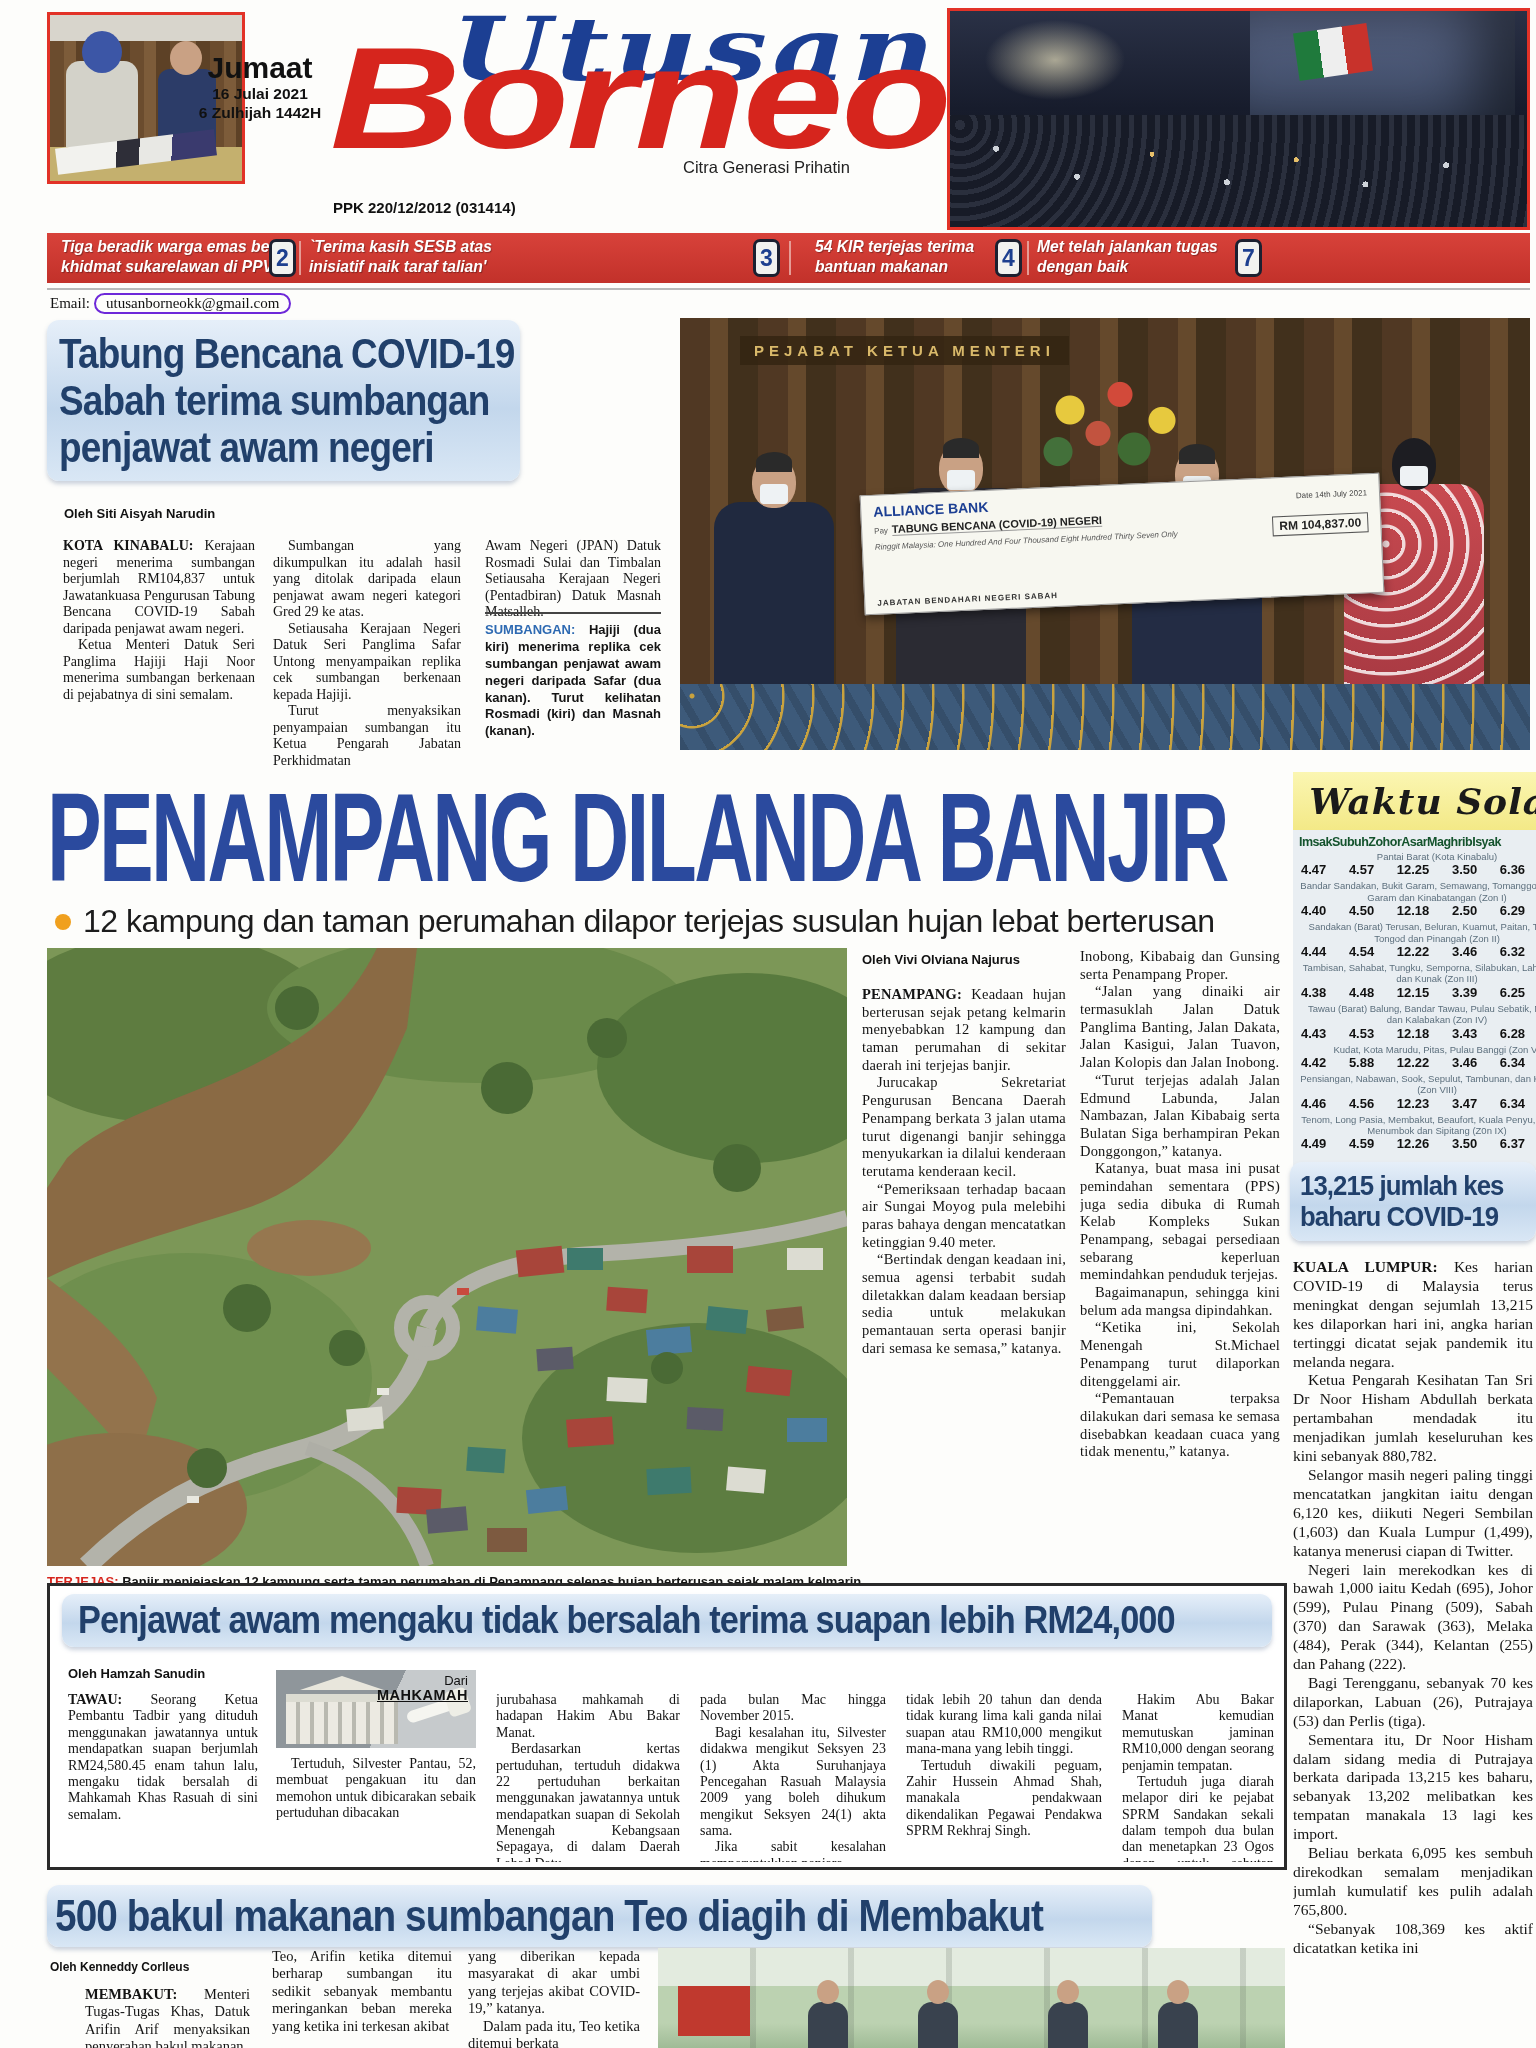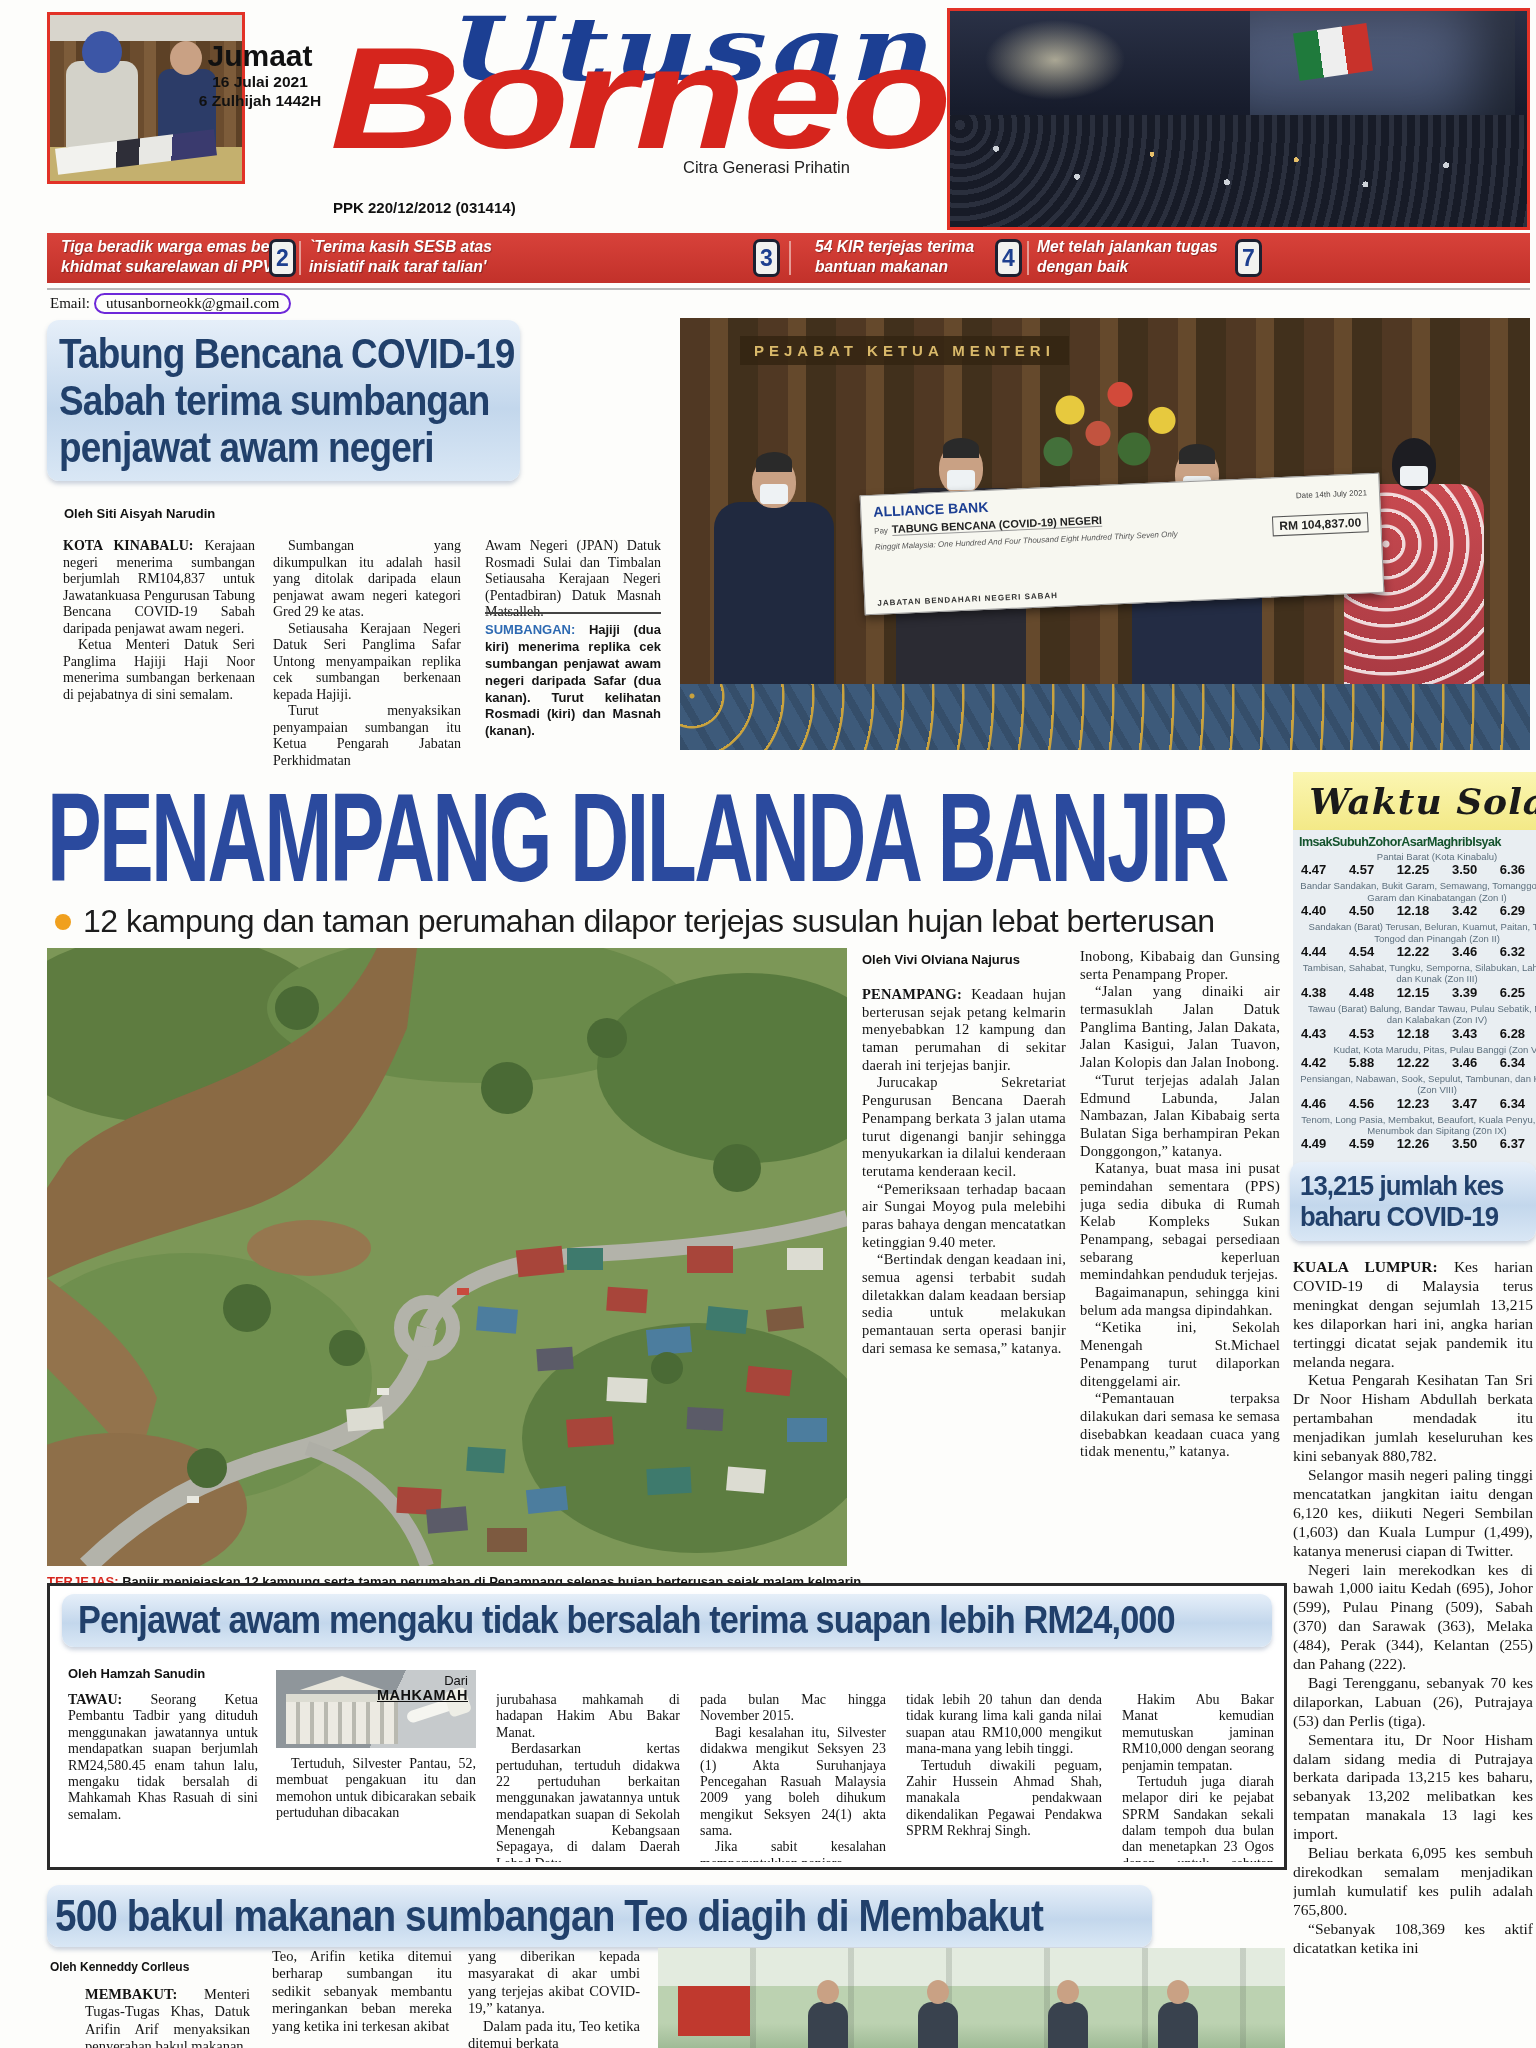--- a/index.html
+++ b/index.html
@@ -13,21 +13,21 @@
       background:repeating-linear-gradient(90deg,#6b4c2e 0 14px,#7d5c3a 14px 26px,#5d4126 26px 40px); overflow:hidden; }
   .ppv-ceil { position:absolute; left:0; top:0; right:0; height:26px; background:#d8d5cc; }
   .ppv-p1 { position:absolute; left:16px; top:46px; width:72px; height:106px; background:#d3d2c9; border-radius:14px 14px 0 0; }
   .ppv-h1 { position:absolute; left:32px; top:16px; width:40px; height:42px; background:#3c56a6; border-radius:50%; }
   .ppv-p2 { position:absolute; left:108px; top:54px; width:58px; height:96px; background:#2c3c68; border-radius:12px 12px 0 0; }
   .ppv-h2 { position:absolute; left:120px; top:26px; width:32px; height:34px; background:#c9a184; border-radius:50%; }
   .ppv-table { position:absolute; left:0; bottom:0; right:0; height:34px; background:#c4b06e; }
   .ppv-papers { position:absolute; left:6px; bottom:16px; width:160px; height:26px; transform:rotate(-7deg);
       background:linear-gradient(100deg,#f2f2ee 0 38%,#2e2e38 38% 52%,#e8e8e4 52% 72%,#3a3a6e 72% 100%); }
 
-  .date-block { left:192px; top:40px; width:136px; text-align:center; font-family:"Liberation Sans",sans-serif; color:#111; }
+  .date-block { left:192px; top:52px; width:136px; text-align:center; font-family:"Liberation Sans",sans-serif; color:#111; }
   .date-day { font-size:30px; font-weight:bold; line-height:1.05; }
   .date-line { font-size:15.5px; font-weight:bold; line-height:1.25; }
 
   .logo-top { left:500px; top:8px; width:440px; text-align:right; color:#1c3f93;
       font:italic 800 88px/0.95 "DejaVu Serif", serif; transform:scaleX(1.3); transform-origin:right top; letter-spacing:4px; }
   .logo-bottom { left:330px; top:26px; width:490px; color:#d6251d;
       font:italic 800 145px/1 "Liberation Sans", sans-serif; transform:scaleX(1.25); transform-origin:left top; letter-spacing:-2px; }
   .ppk { left:333px; top:199px; font:bold 15px "Liberation Sans",sans-serif; color:#111; }
   .tagline { left:683px; top:158px; font:16.5px "Liberation Sans",sans-serif; color:#222; }
 
@@ -440,21 +440,21 @@
           <span>6.36</span>
           <span>7.51</span>
       </div>
     </div>
     <div class="prow">
       <div class="pzone">Bandar Sandakan, Bukit Garam, Semawang, Tomanggong, Bukit Garam dan Kinabatangan (Zon I)</div>
       <div class="ptimes">
         <span>4.40</span>
           <span>4.50</span>
           <span>12.18</span>
-          <span>3.42</span>
+          <span>2.50</span>
           <span>6.29</span>
           <span>7.43</span>
       </div>
     </div>
     <div class="prow">
       <div class="pzone">Sandakan (Barat) Terusan, Beluran, Kuamut, Paitan, Telupid, Tongod dan Pinangah (Zon II)</div>
       <div class="ptimes">
         <span>4.44</span>
           <span>4.54</span>
           <span>12.22</span>

